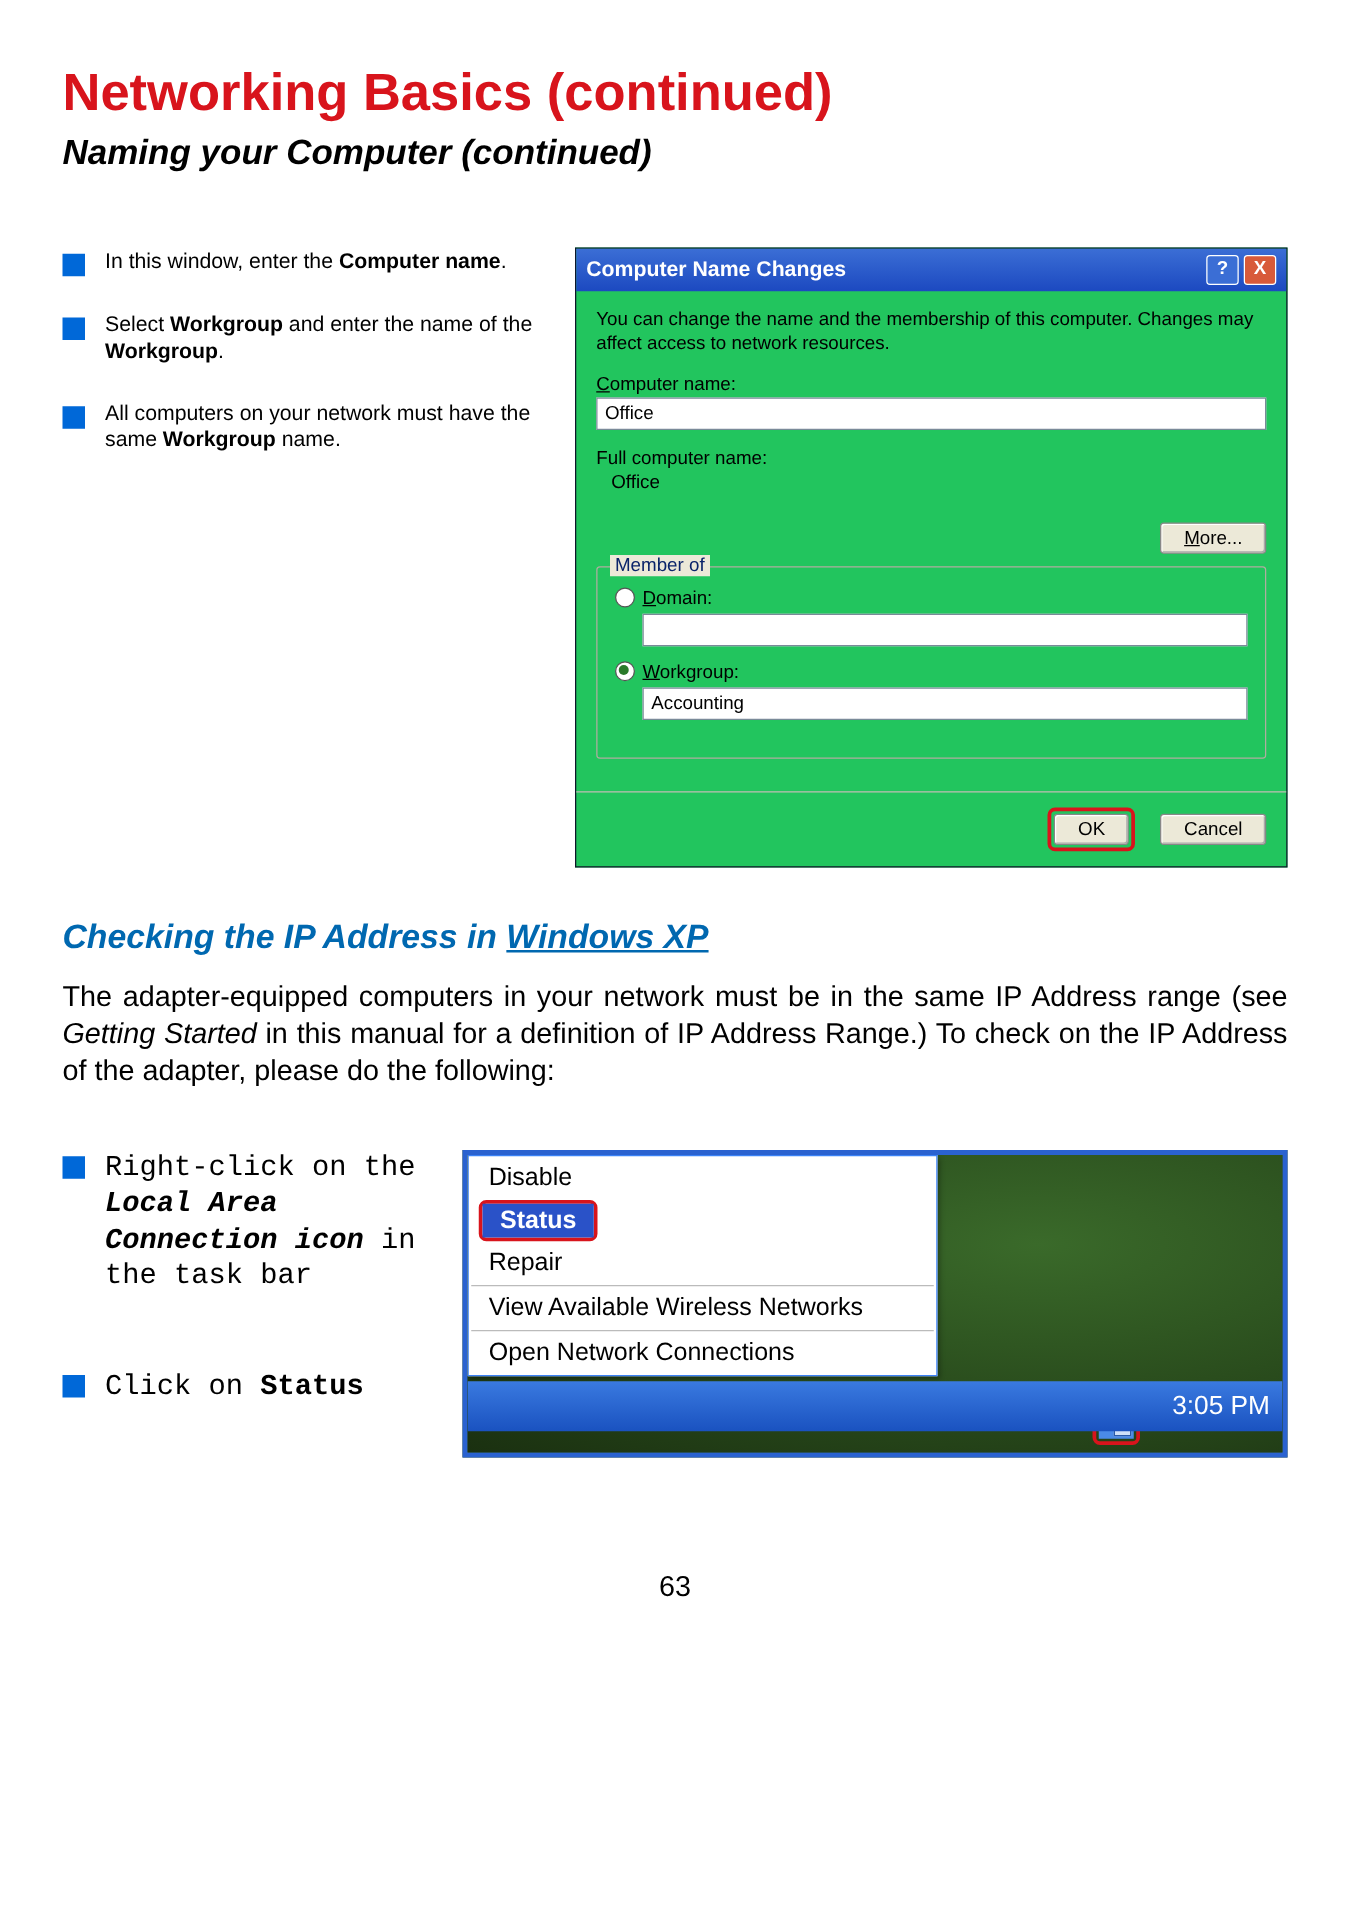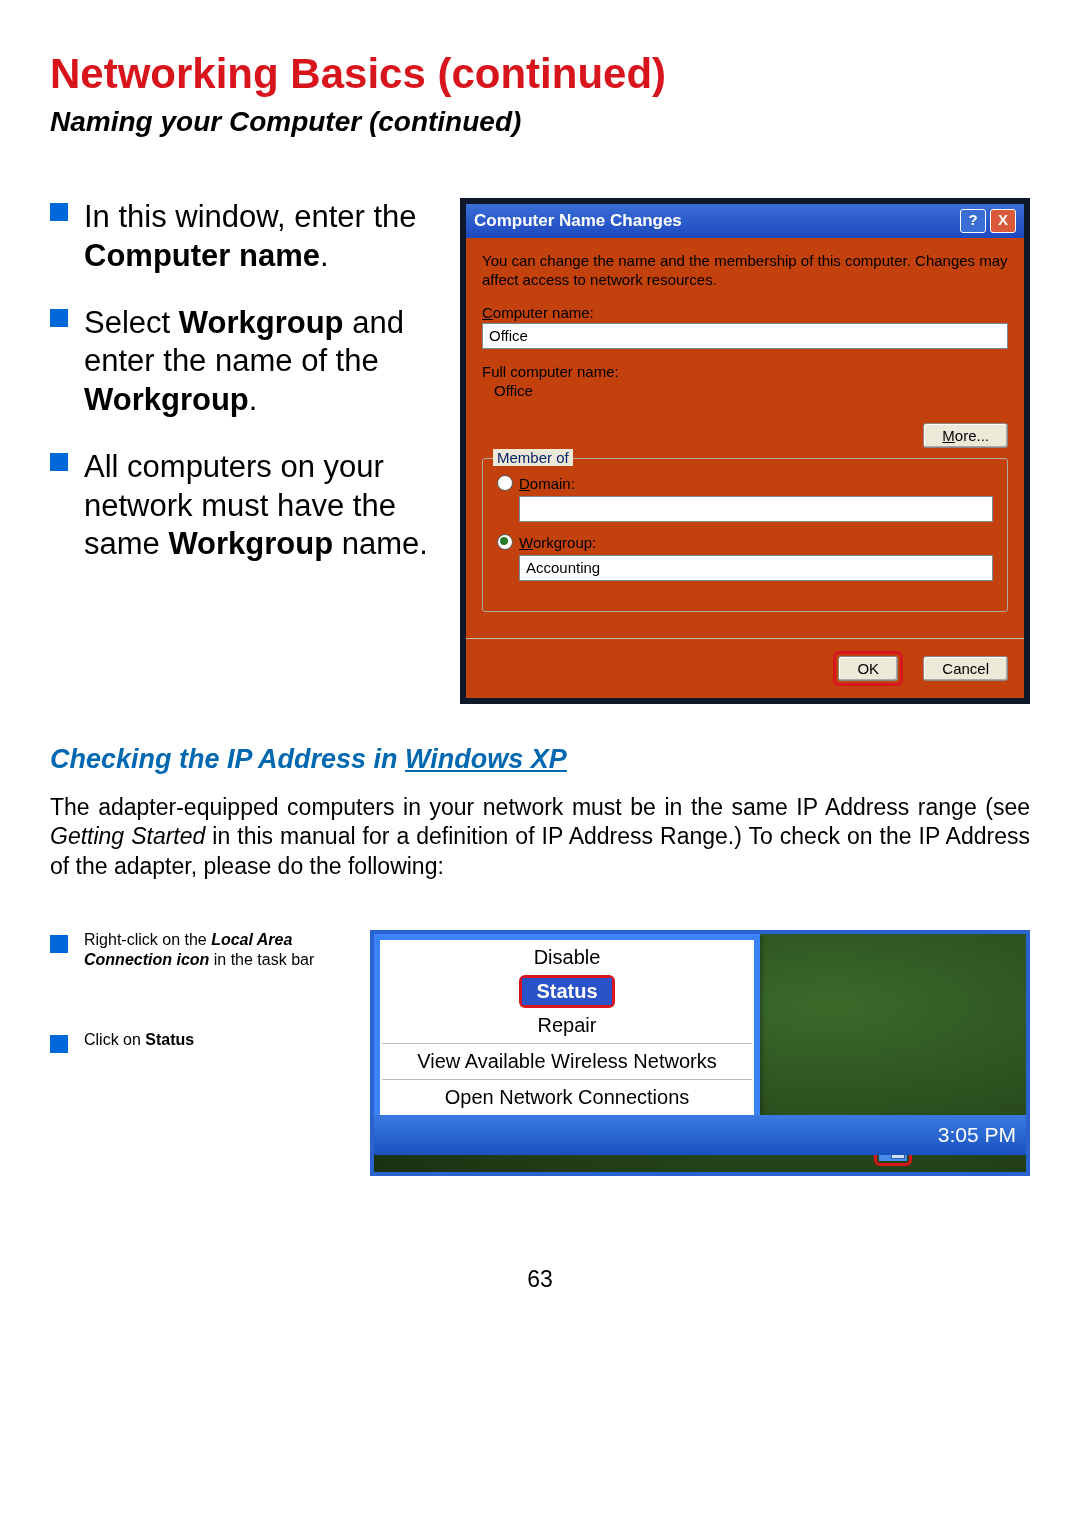--- a/index.html
+++ b/index.html
@@ -32,21 +32,21 @@
     margin: 40px 0 18px 0;
   }
   .underline { text-decoration: underline; }
   .row1 {
     display: flex;
     gap: 30px;
     align-items: flex-start;
   }
   .instructions {
     flex: 0 0 380px;
-    font-size: 31px;
+    font-size: 17px;
     line-height: 1.25;
   }
   .inst-item {
     display: flex;
     align-items: flex-start;
     margin-bottom: 28px;
   }
   .inst-item .sq {
     width: 18px;
     height: 18px;
@@ -56,25 +56,25 @@
     margin-top: 5px;
   }
   .inst-item .txt { flex: 1; }
   .bold { font-weight: bold; }
   .bolditalic { font-weight: bold; font-style: italic; }
   .italic { font-style: italic; }
 
   
   .dialog1 {
     flex: 1;
-    border: 6px solid #0f172a;
+    border: 1px solid #0f172a;
     font-family: Tahoma, Arial, sans-serif;
     font-size: 15px;
     color: #000;
-    background: #c2410c;
+    background: #22c55e;
   }
   .dlg1-title {
     background: linear-gradient(#3b6ed5,#1c49c0);
     color: #fff;
     font-weight: bold;
     padding: 5px 8px;
     display: flex;
     align-items: center;
     font-size: 17px;
   }
@@ -170,22 +170,23 @@
     margin-bottom: 48px;
   }
 
   .row2 {
     display: flex;
     gap: 30px;
     align-items: flex-start;
   }
   .instructions2 {
     flex: 0 0 290px;
-    font-size: 16px;
+    font-size: 23px;
     line-height: 1.25;
+    font-family: Liberation Mono, monospace;
   }
 
   
   .shot2 {
     flex: 1;
     border: 4px solid #2a62d0;
     font-family: Tahoma, Arial, sans-serif;
     position: relative;
     height: 238px;
     overflow: hidden;
@@ -193,25 +194,24 @@
   }
   .desktop-bg {
     position: absolute; inset: 0;
     background: radial-gradient(ellipse at 70% 30%, #3a6a2a, #1a3010);
   }
   .ctxmenu {
     position: absolute;
     top: 0; left: 0;
     width: 370px;
     background: #fff;
-    border: 6px solid #3b82f6;
+    border: 1px solid #3b82f6;
     box-shadow: 2px 2px 4px rgba(0,0,0,.3);
     font-size: 20px;
     padding: 2px;
-    text-align: center;
   }
   .ctxmenu .mi {
     padding: 4px 14px;
   }
   .ctxmenu .sep { border-top: 1px solid #bbb; margin: 2px 0; }
   .ctxmenu .status-hl {
     border: 3px solid #d8141c;
     border-radius: 6px;
     display: inline-block;
     margin: 2px 6px;

